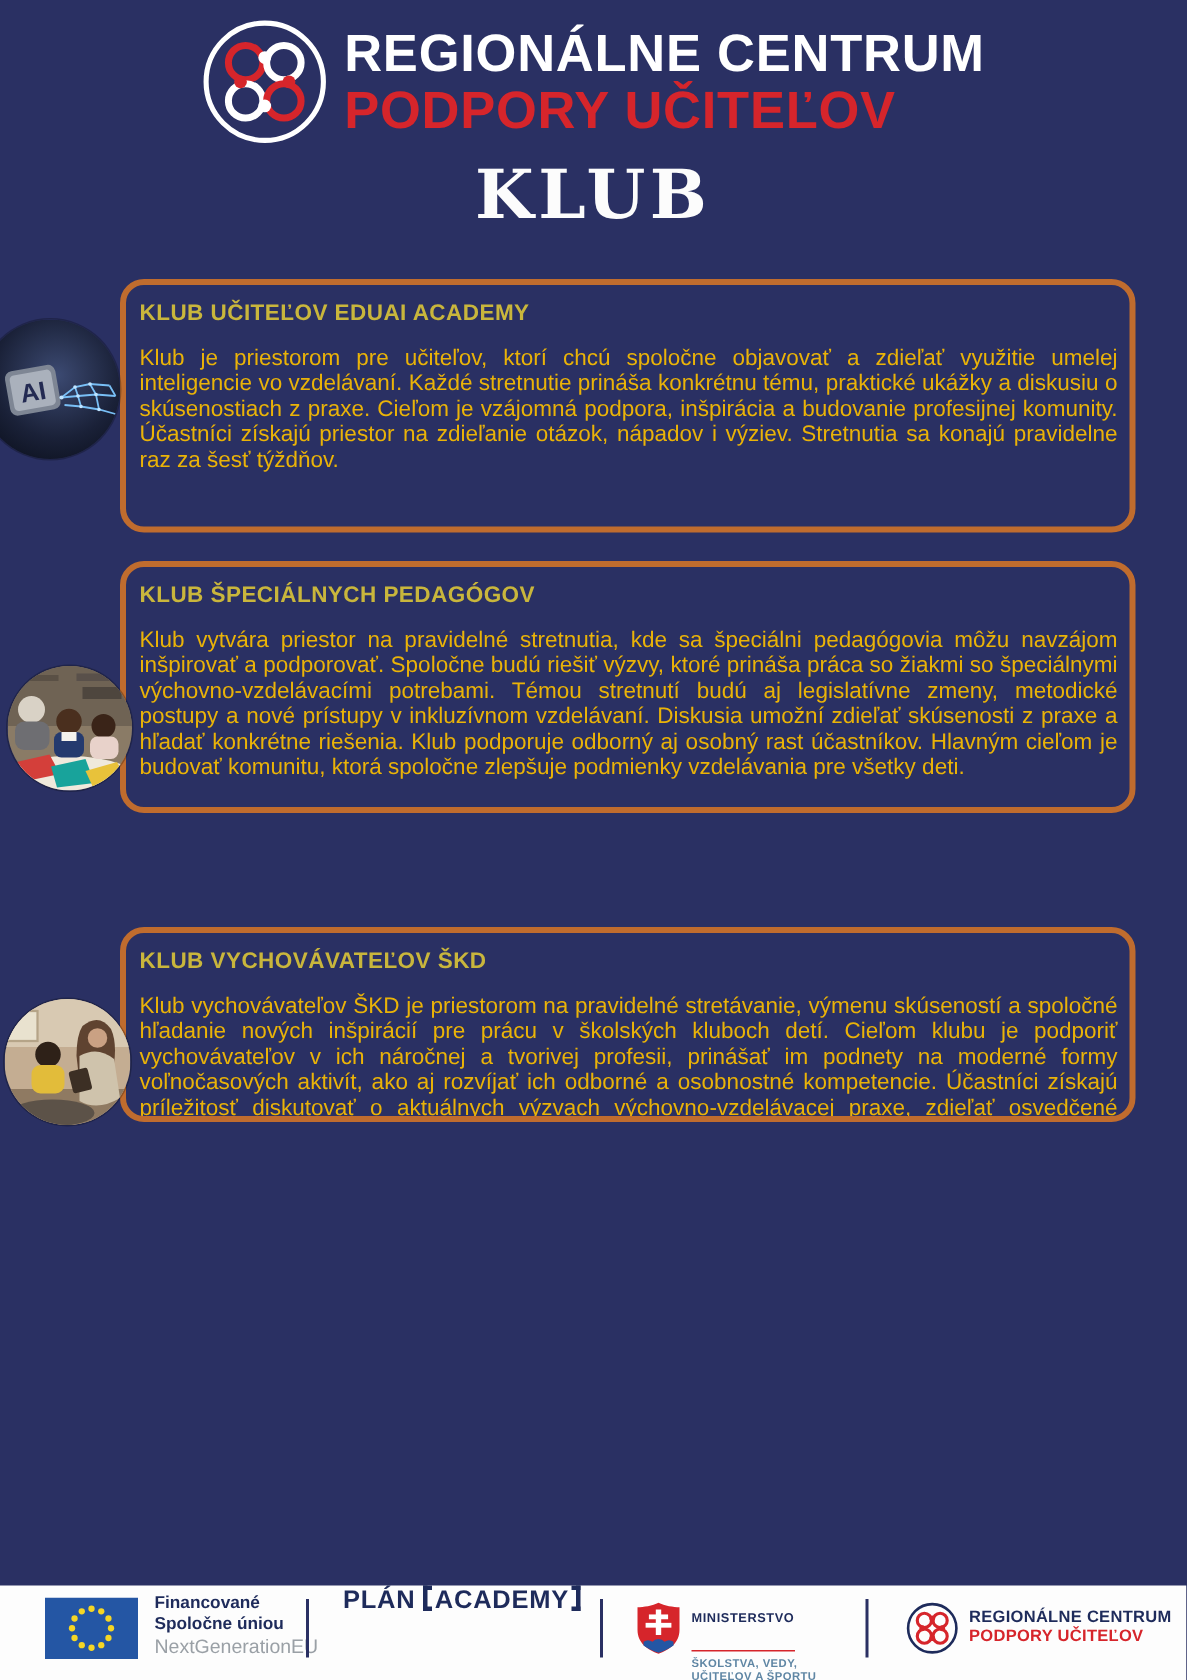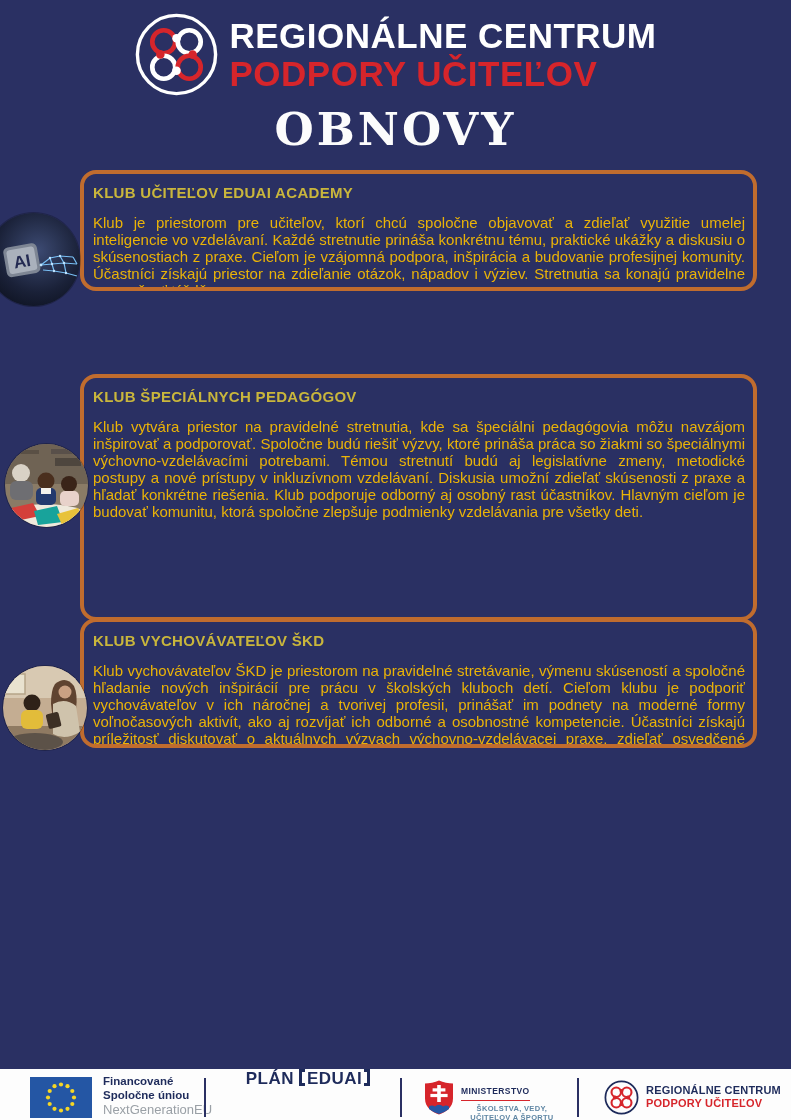--- a/index.html
+++ b/index.html
@@ -28,22 +28,22 @@
     font-size: 45px; letter-spacing: 3px; color: #fcfcfc;
   }
 
   
   .card {
     position: absolute; left: 80px; width: 677px;
     border: 4px solid #c06c2e; border-radius: 16px;
     padding: 8px 8px 6px 9px;
     overflow: hidden;
   }
-  .card-1 { top: 170px; height: 121px; }
-  .card-2 { top: 374px; height: 247px; }
+  .card-1 { top: 186px; height: 169px; }
+  .card-2 { top: 374px; height: 168px; }
   .card-3 { top: 618px; height: 130px; }
   .card-title {
     color: #c9b63c; font-weight: bold; font-size: 15px;
     letter-spacing: 0.3px; margin: 2px 0 0 0;
   }
   .card-body {
     color: #eab308; font-size: 15px; line-height: 17px;
     text-align: justify; margin-top: 13px;
   }
 
@@ -52,21 +52,21 @@
     position: absolute; border-radius: 50%; overflow: hidden; z-index: 3;
     box-shadow: 0 0 0 1px rgba(0,0,0,0.25);
   }
   .photo svg { display: block; }
   .photo-1 { left: -13px; top: 213px; width: 93px; height: 93px; }
   .photo-2 { left: 5px;  top: 444px; width: 83px; height: 83px; }
   .photo-3 { left: 3px;  top: 666px; width: 84px; height: 84px; }
 
   
   .footer {
-    position: absolute; left: 0; bottom: 0; width: 791px; height: 51px;
+    position: absolute; left: 0; bottom: 0; width: 791px; height: 63px;
     background: #fdfdfd;
   }
   .fdivider { position: absolute; top: 9px; width: 2px; height: 39px; background: #2a3063; }
   .fdivider-1 { left: 204px; }
   .fdivider-2 { left: 400px; }
   .fdivider-3 { left: 577px; }
 
   .eu-flag { position: absolute; left: 30px; top: 8px; width: 62px; height: 41px; }
   .eu-text { position: absolute; left: 103px; top: 6px; }
   .eu-line { color: #1e2b5b; font-weight: bold; font-size: 11.5px; line-height: 13.5px; }
@@ -79,23 +79,23 @@
     white-space: nowrap;
   }
   .brk { display: inline-block; width: 6px; height: 17px; margin: 0 2px; }
   .brk-l { border-left: 3px solid #1e2b5b; border-top: 3px solid #1e2b5b; border-bottom: 3px solid #1e2b5b; margin-left: 5px; }
   .brk-r { border-right: 3px solid #1e2b5b; border-top: 3px solid #1e2b5b; border-bottom: 3px solid #1e2b5b; }
 
   .ministry-crest { position: absolute; left: 424px; top: 10px; width: 30px; height: 37px; }
   .ministry-text { position: absolute; left: 461px; top: 11px; }
   .min-l1 {
     display: inline-block; color: #1e2b5b; font-weight: bold; font-size: 8.5px;
-    letter-spacing: 0.4px; border-bottom: 1.5px solid #d6252b; padding-bottom: 4px;
-  }
-  .min-l { color: #5f86a4; font-weight: bold; font-size: 7.5px; line-height: 9px; letter-spacing: 0.3px; text-align: center; }
+    letter-spacing: 0.4px; border-bottom: 1.5px solid #d6252b; padding-bottom: 17px;
+  }
+  .min-l { color: #5f86a4; font-weight: bold; font-size: 7.5px; line-height: 9px; letter-spacing: 0.3px; }
   .min-l:first-of-type { margin-top: 3px; }
 
   .rcpu-mark { position: absolute; left: 604px; top: 11px; width: 35px; height: 35px; }
   .rcpu-text { position: absolute; left: 646px; top: 15px; }
   .rc-l1 { color: #1e2b5b; font-weight: bold; font-size: 11px; line-height: 13px; letter-spacing: 0.2px; }
   .rc-l2 { color: #d6252b; font-weight: bold; font-size: 11px; line-height: 13px; letter-spacing: 0.2px; }
 </style>
 </head>
 <body>
 
@@ -110,21 +110,21 @@
     <circle cx="69" cy="50" r="5" fill="#d6252b"></circle>
     <circle cx="50" cy="69" r="5" fill="#ffffff"></circle>
     <circle cx="31" cy="50" r="5" fill="#d6252b"></circle>
   </svg>
   <div class="brand-text">
     <span class="brand-line1">REGIONÁLNE CENTRUM</span>
     <span class="brand-line2">PODPORY UČITEĽOV</span>
   </div>
 </div>
 
-<div class="page-title">OBNOVY</div>
+<div class="page-title">KLUB</div>
 
 <div class="card card-1">
   <div class="card-title">KLUB UČITEĽOV EDUAI ACADEMY</div>
   <div class="card-body">Klub je priestorom pre učiteľov, ktorí chcú spoločne objavovať a zdieľať využitie umelej inteligencie vo vzdelávaní. Každé stretnutie prináša konkrétnu tému, praktické ukážky a diskusiu o skúsenostiach z praxe. Cieľom je vzájomná podpora, inšpirácia a budovanie profesijnej komunity. Účastníci získajú priestor na zdieľanie otázok, nápadov i výziev. Stretnutia sa konajú pravidelne raz za šesť týždňov.</div>
 </div>
 <div class="photo photo-1">
   <svg viewBox="0 0 93 93" width="93" height="93">
     <defs>
       <radialGradient id="aibg" cx="55%" cy="40%" r="75%">
         <stop offset="0%" stop-color="#3c4a72"></stop>
@@ -224,21 +224,21 @@
     <div class="eu-line">Financované</div>
     <div class="eu-line">Spoločne úniou</div>
     <div class="eu-ng">NextGenerationEU</div>
   </div>
 
   <div class="fdivider fdivider-1"></div>
 
   <div class="plan">
     <span>PLÁN</span>
     <span class="brk brk-l"></span>
-    <span>EDUAI</span>
+    <span>ACADEMY</span>
     <span class="brk brk-r"></span>
   </div>
 
   <div class="fdivider fdivider-2"></div>
 
   <svg class="ministry-crest" viewBox="0 0 30 36">
     <path d="M15 1 C11 3 5 4 1 4 L1 19 C1 28 8 32.5 15 35 C22 32.5 29 28 29 19 L29 4 C25 4 19 3 15 1 Z" fill="#d6252b"></path>
     <rect x="13.2" y="5.5" width="3.6" height="17" fill="#ffffff"></rect>
     <rect x="8.6" y="8.8" width="12.8" height="3.2" fill="#ffffff"></rect>
     <rect x="6.4" y="14.4" width="17.2" height="3.2" fill="#ffffff"></rect>

